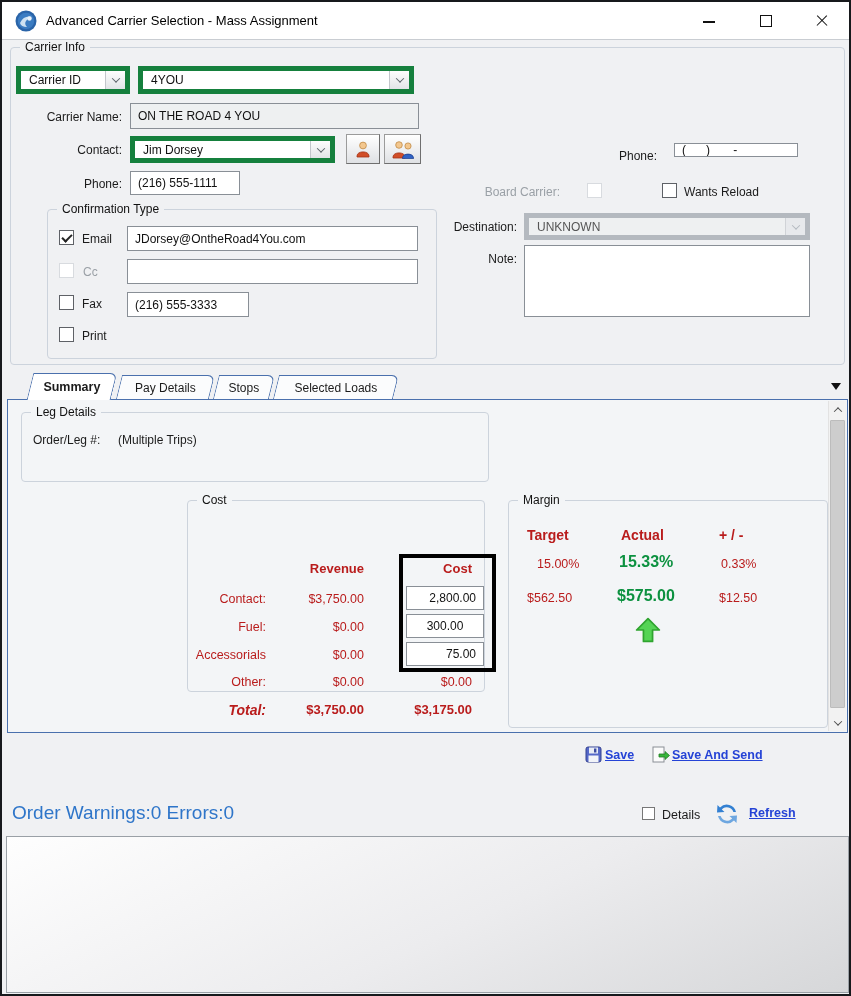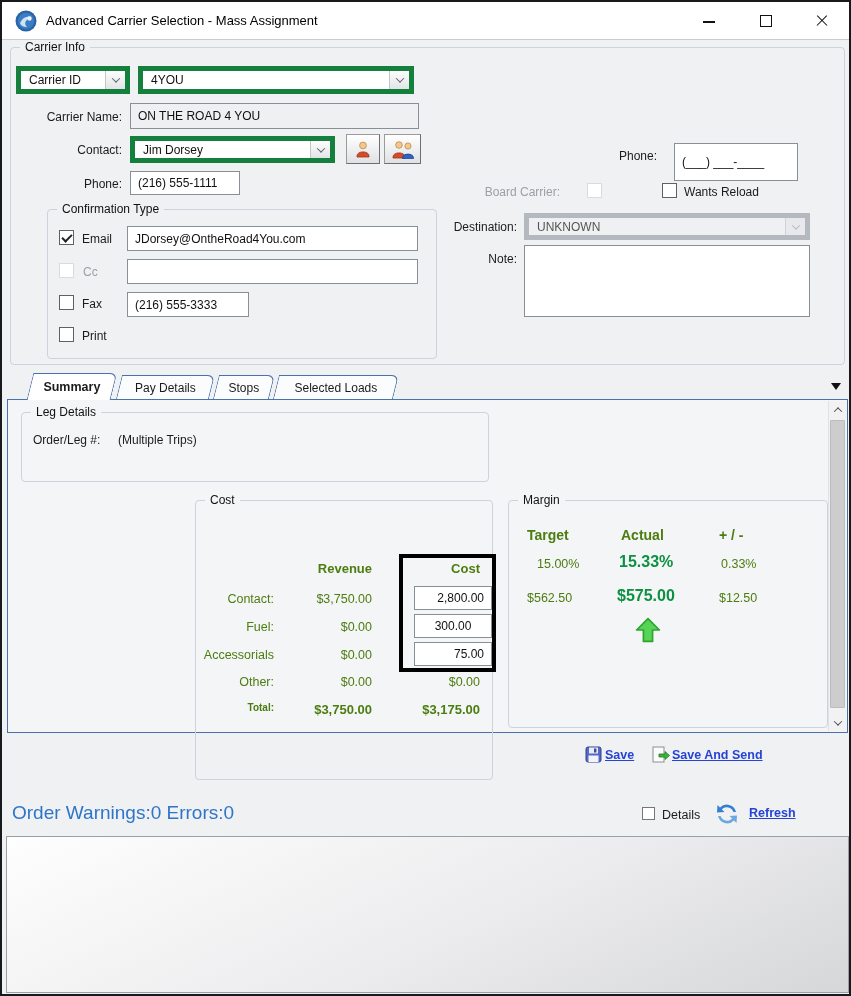--- a/index.html
+++ b/index.html
@@ -69,21 +69,21 @@
   .panel { position:absolute; left:5px; top:397px; width:841px; height:334px; background:#f3f5f7;
            border:1px solid #4a70ad; }
 
   
   .sbar { position:absolute; right:1px; top:1px; bottom:1px; width:18px; background:#f2f2f2; border-left:1px solid #e2e2e2; }
   .sbtn { position:absolute; left:0; width:100%; height:17px; display:flex; align-items:center; justify-content:center; }
   .sbtn .chev { border-color:#4e4e4e; }
   .sbtn.up .chev { transform:rotate(-135deg) translate(-1px,-1px); }
   .sthumb { position:absolute; left:1px; width:15px; background:#cdcdcd; border:1px solid #bcbcbc; border-radius:1px; }
 
-  .num { position:absolute; font-size:12.5px; color:#4d7c0f; white-space:nowrap; text-align:right; }
+  .num { position:absolute; font-size:12.5px; color:#b91c1c; white-space:nowrap; text-align:right; }
   .bold { font-weight:bold; }
   .green { color:#0c9140; }
   .big { font-size:16px; }
   .cost-outline { position:absolute; border:4px solid #000; }
 
   .link { position:absolute; font-size:12.5px; color:#2543d6; text-decoration:underline; white-space:nowrap; cursor:pointer; }
   .status-blue { position:absolute; font-size:19px; color:#2e75c9; white-space:nowrap; }
 
   .bottom-pane { position:absolute; left:4px; top:834px; width:843px; height:157px;
     border:1px solid #9aa0a6; background:linear-gradient(155deg,#fefefe 0%,#ececee 55%,#d6d7d9 100%); }
@@ -152,21 +152,21 @@
       <path d="M2 17 C2 11.5 14 11.5 14 17 L14 18 L2 18 Z" fill="#d14e28" stroke="#a33417" stroke-width="0.8"></path>
       <circle cx="17" cy="6" r="3.1" fill="#f3c78e" stroke="#c08a46" stroke-width="0.8"></circle>
       <path d="M11.5 18 C11.5 12.8 22.5 12.8 22.5 18 L22.5 18.6 L11.5 18.6 Z" fill="#2f62c4" stroke="#1d3f8f" stroke-width="0.8"></path>
     </svg>
   </div>
 
   <span class="lbl r" style="left:14px; top:175px; width:106px;">Phone:</span>
   <input class="tbox" style="left: 128px; top: 169px; width: 110px; height: 24px;" value="(216) 555-1111">
 
   <span class="lbl r" style="left:560px; top:147px; width:95px;">Phone:</span>
-  <input class="tbox" style="left: 672px; top: 141px; width: 124px; height: 38px;" value="(___) ___-____">
+  <input class="tbox" style="left: 672px; top: 141px; width: 124px; height: 14px;" value="(___) ___-____">
 
   <span class="lbl dis r" style="left:460px; top:183px; width:98px;">Board Carrier:</span>
   <span class="checkbox dis" style="left:585px; top:181px;"></span>
   <span class="checkbox" style="left:660px; top:181px;"></span>
   <span class="lbl" style="left:682px; top:183px;">Wants Reload</span>
 
   <div class="group" style="left:45px; top:207px; width:390px; height:150px;">
     <span class="glabel">Confirmation Type</span>
   </div>
   <span class="checkbox checked" style="left:57px; top:228px;"></span>
@@ -209,21 +209,21 @@
   <span class="tab-overflow" style="left:829px; top:381px;"></span>
 
   <div class="panel">
 
     <div class="group inpanel" style="left:13px; top:12px; width:468px; height:70px;">
       <span class="glabel">Leg Details</span>
       <span class="lbl" style="left:11px; top:20px;">Order/Leg #:</span>
       <span class="lbl" style="left:96px; top:20px;">(Multiple Trips)</span>
     </div>
 
-    <div class="group inpanel" style="left:187px; top:100px; width:298px; height:280px;">
+    <div class="group inpanel" style="left:179px; top:100px; width:298px; height:192px;">
       <span class="glabel">Cost</span>
 
       <span class="num bold" style="right:120px; top:60px; font-size:13px;">Revenue</span>
       <span class="num bold" style="right:12px; top:60px; font-size:13px;">Cost</span>
 
       <span class="num" style="right:218px; top:91px;">Contact:</span>
       <span class="num" style="right:120px; top:91px;">$3,750.00</span>
       <input class="tbox" style="left: 218px; top: 85px; width: 78px; height: 24px; text-align: right;" value="2,800.00">
 
       <span class="num" style="right:218px; top:119px;">Fuel:</span>
@@ -231,21 +231,21 @@
       <input class="tbox" style="left: 218px; top: 113px; width: 78px; height: 24px; text-align: center;" value="300.00">
 
       <span class="num" style="right:218px; top:147px;">Accessorials</span>
       <span class="num" style="right:120px; top:147px;">$0.00</span>
       <input class="tbox" style="left: 218px; top: 141px; width: 78px; height: 24px; text-align: right;" value="75.00">
 
       <span class="num" style="right:218px; top:174px;">Other:</span>
       <span class="num" style="right:120px; top:174px;">$0.00</span>
       <span class="num" style="right:12px; top:174px;">$0.00</span>
 
-      <span class="num bold" style="right:218px; top:201px; font-size:10px;">Total:</span>
+      <span class="num bold" style="right:218px; top:201px; font-size:14px;font-style:italic;">Total:</span>
       <span class="num bold" style="right:120px; top:201px; font-size:13px;">$3,750.00</span>
       <span class="num bold" style="right:12px; top:201px; font-size:13px;">$3,175.00</span>
     </div>
 
     <div class="cost-outline" style="left:391px; top:154px; width:97px; height:118px;"></div>
 
     <div class="group inpanel" style="left:500px; top:100px; width:320px; height:228px;">
       <span class="glabel">Margin</span>
 
       <span class="num bold" style="left:18px; top:26px; font-size:14px;">Target</span>

